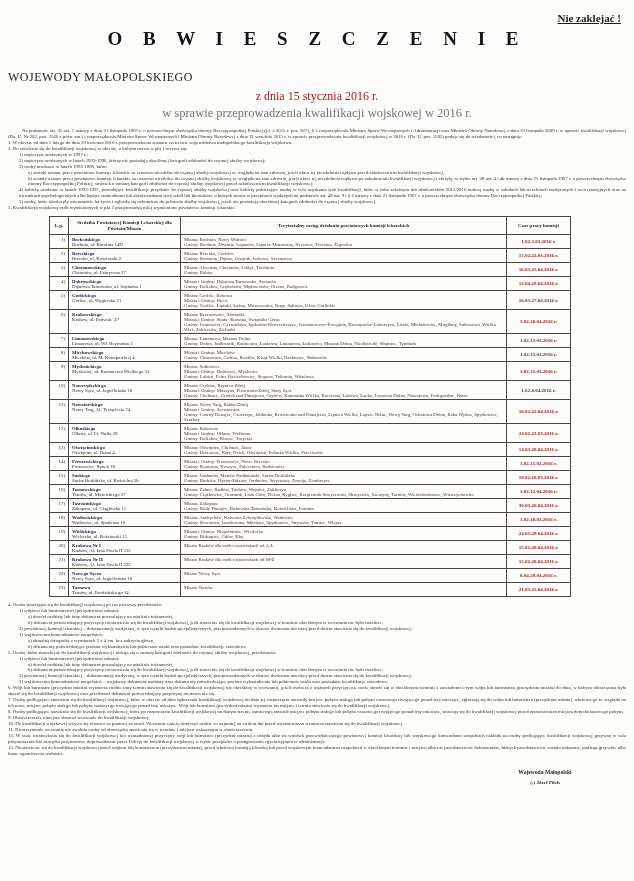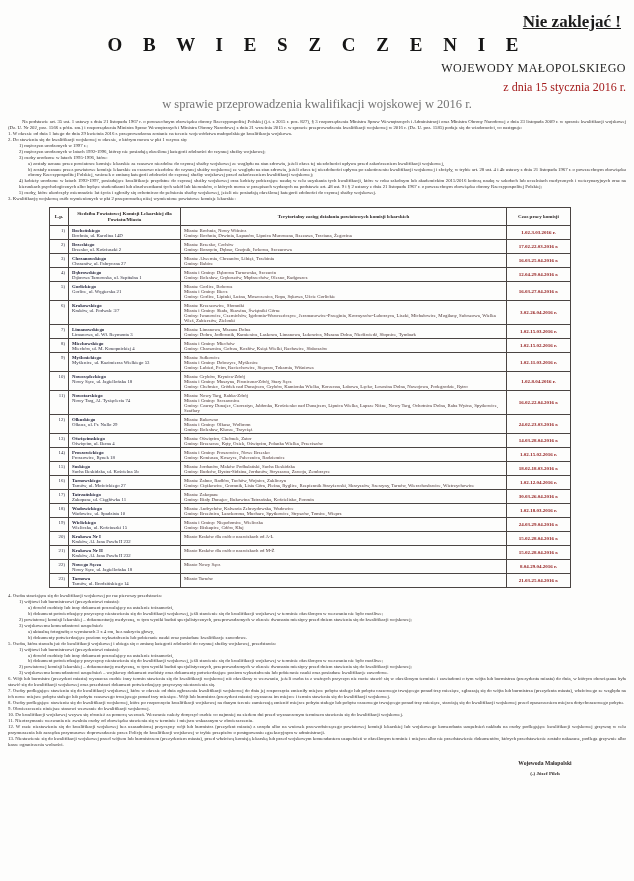--- a/index.html
+++ b/index.html
@@ -1,21 +1,21 @@
 <!DOCTYPE html>
 <html lang="pl"><head>
 <meta charset="utf-8">
 <style>
   html,body{margin:0;padding:0;background:#e9e9e9;}
   body{width:634px;height:881px;overflow:hidden;font-family:"Liberation Serif","DejaVu Serif",serif;}
   .page{position:relative;width:634px;height:881px;background:#fdfdfc;box-sizing:border-box;padding:10px 8px;color:#332e2e;}
-  .corner-note{position:absolute;top:12px;right:13px;font-size:17px;font-weight:bold;text-decoration:underline;color:#1c1c1c;}
-  .title{margin-top:24px;text-align:center;font-size:19px;font-weight:bold;letter-spacing:8px;color:#161616;}
-  .subtitle{margin-top:5px;text-align:right;font-size:12px;letter-spacing:0.5px;color:#1c1c1c;}
-  .dateline{margin-top:4px;text-align:right;font-size:12px;color:#a31a1a;}
+  .corner-note{position:absolute;top:12px;right:13px;font-size:11px;font-weight:bold;text-decoration:underline;color:#1c1c1c;}
+  .title{margin-top:18px;text-align:center;font-size:19px;font-weight:bold;letter-spacing:8px;color:#161616;}
+  .subtitle{margin-top:20px;text-align:left;font-size:12px;letter-spacing:0.5px;color:#1c1c1c;}
+  .dateline{margin-top:4px;text-align:center;font-size:12px;color:#a31a1a;}
   .subjectline{margin-top:2px;text-align:center;font-size:12.5px;color:#737373;}
   .smalltext{font-size:4.8px;line-height:1.24;text-align:justify;color:#332e2e;}
   .preamble{margin-top:7px;}
   .post{margin-top:5px;}
   .ln{white-space:normal;}
   .ind0{padding-left:0;}
   .ind1{padding-left:11px;}
   .ind2{padding-left:20px;}
   .fi{text-indent:14px;}
   table.kom{border-collapse:collapse;margin:5px 0 0 41px;width:522px;font-size:4.8px;table-layout:fixed;}

